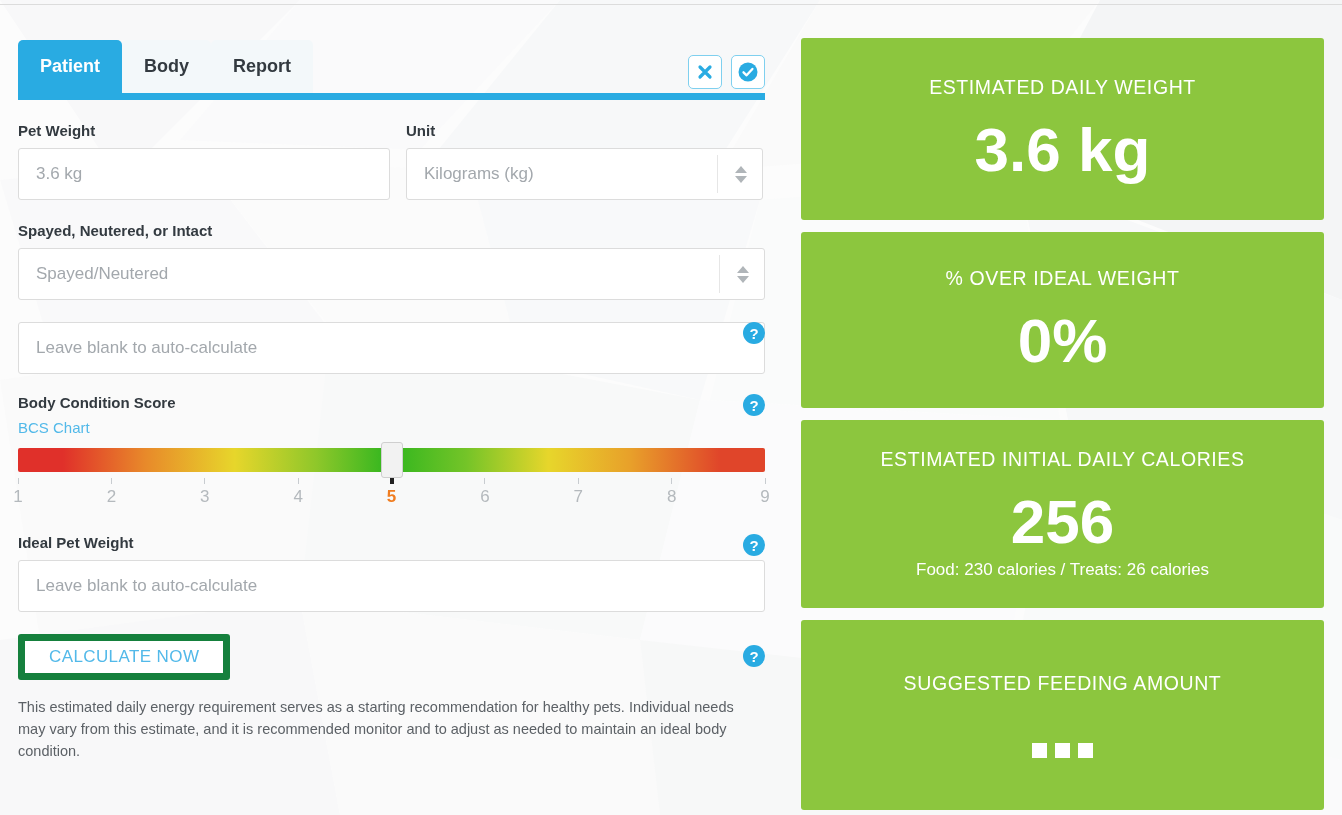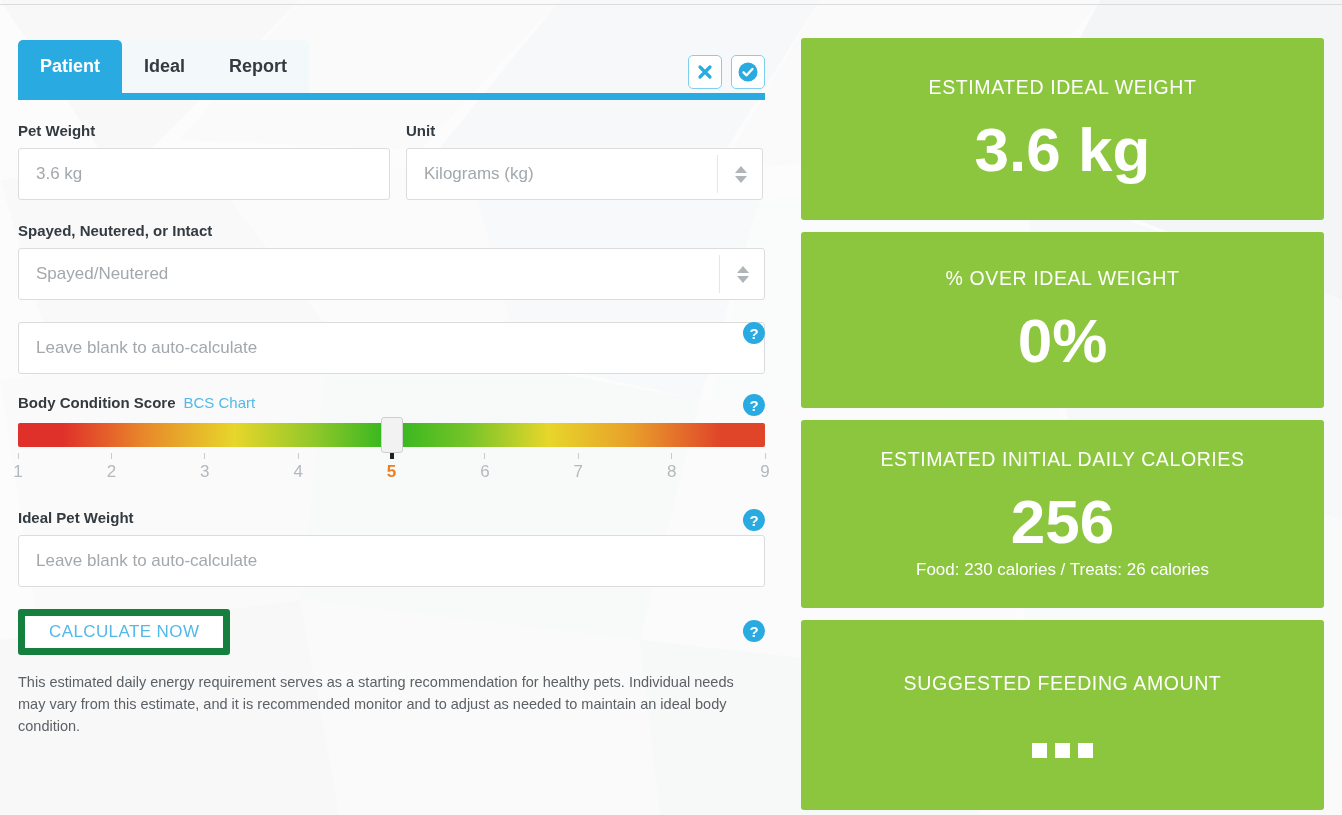--- a/index.html
+++ b/index.html
@@ -82,21 +82,21 @@
   .field-col-left { width: 372px; }
   .field-col-right { width: 357px; }
 
   .field-label {
     font-size: 15px;
     color: #333a40;
     font-weight: bold;
     margin-bottom: 9px;
     display: block;
   }
-  .field-label.withlink { display: flex; align-items: baseline; gap: 8px; }
+  .field-label.withlink { display: flex; align-items: baseline; gap: 8px; flex-direction: column; }
   .bcs-link {
     font-size: 15px;
     color: #52b9e9;
     font-weight: normal;
     text-decoration: none;
     cursor: pointer;
     text-align: right;
   }
   .text-input {
     width: 100%;
@@ -301,21 +301,21 @@
   </div>
   <div class="top-rule"></div>
 
   <div class="form-panel">
 
     <div class="tabs">
       <div class="tab active">
         <span>Patient</span>
       </div>
       <div class="tab">
-        <span>Ideal</span>
+        <span>Body</span>
       </div>
       <div class="tab">
         <span>Report</span>
       </div>
 
       <div class="tab-actions">
         <div class="icon-btn">
           <svg width="18" height="18" viewBox="0 0 18 18">
             <path d="M4 4 L14 14 M14 4 L4 14" stroke="#29abe2" stroke-width="3.2" stroke-linecap="round"></path>
           </svg>
@@ -426,21 +426,21 @@
       <button class="calc-btn">CALCULATE NOW</button>
       <div class="help-icon calc-help">?</div>
     </div>
 
     <p class="disclaimer">This estimated daily energy requirement serves as a starting recommendation for healthy pets. Individual needs may vary from this estimate, and it is recommended monitor and to adjust as needed to maintain an ideal body condition.</p>
   </div>
 
   <div class="cards">
 
     <div class="card card-1">
-      <div class="card-title">ESTIMATED IDEAL WEIGHT</div>
+      <div class="card-title">ESTIMATED DAILY WEIGHT</div>
       <div class="card-value">3.6 kg</div>
     </div>
 
     <div class="card card-2">
       <div class="card-title">% OVER IDEAL WEIGHT</div>
       <div class="card-value">0%</div>
     </div>
 
     <div class="card card-3">
       <div class="card-title">ESTIMATED INITIAL DAILY CALORIES</div>

